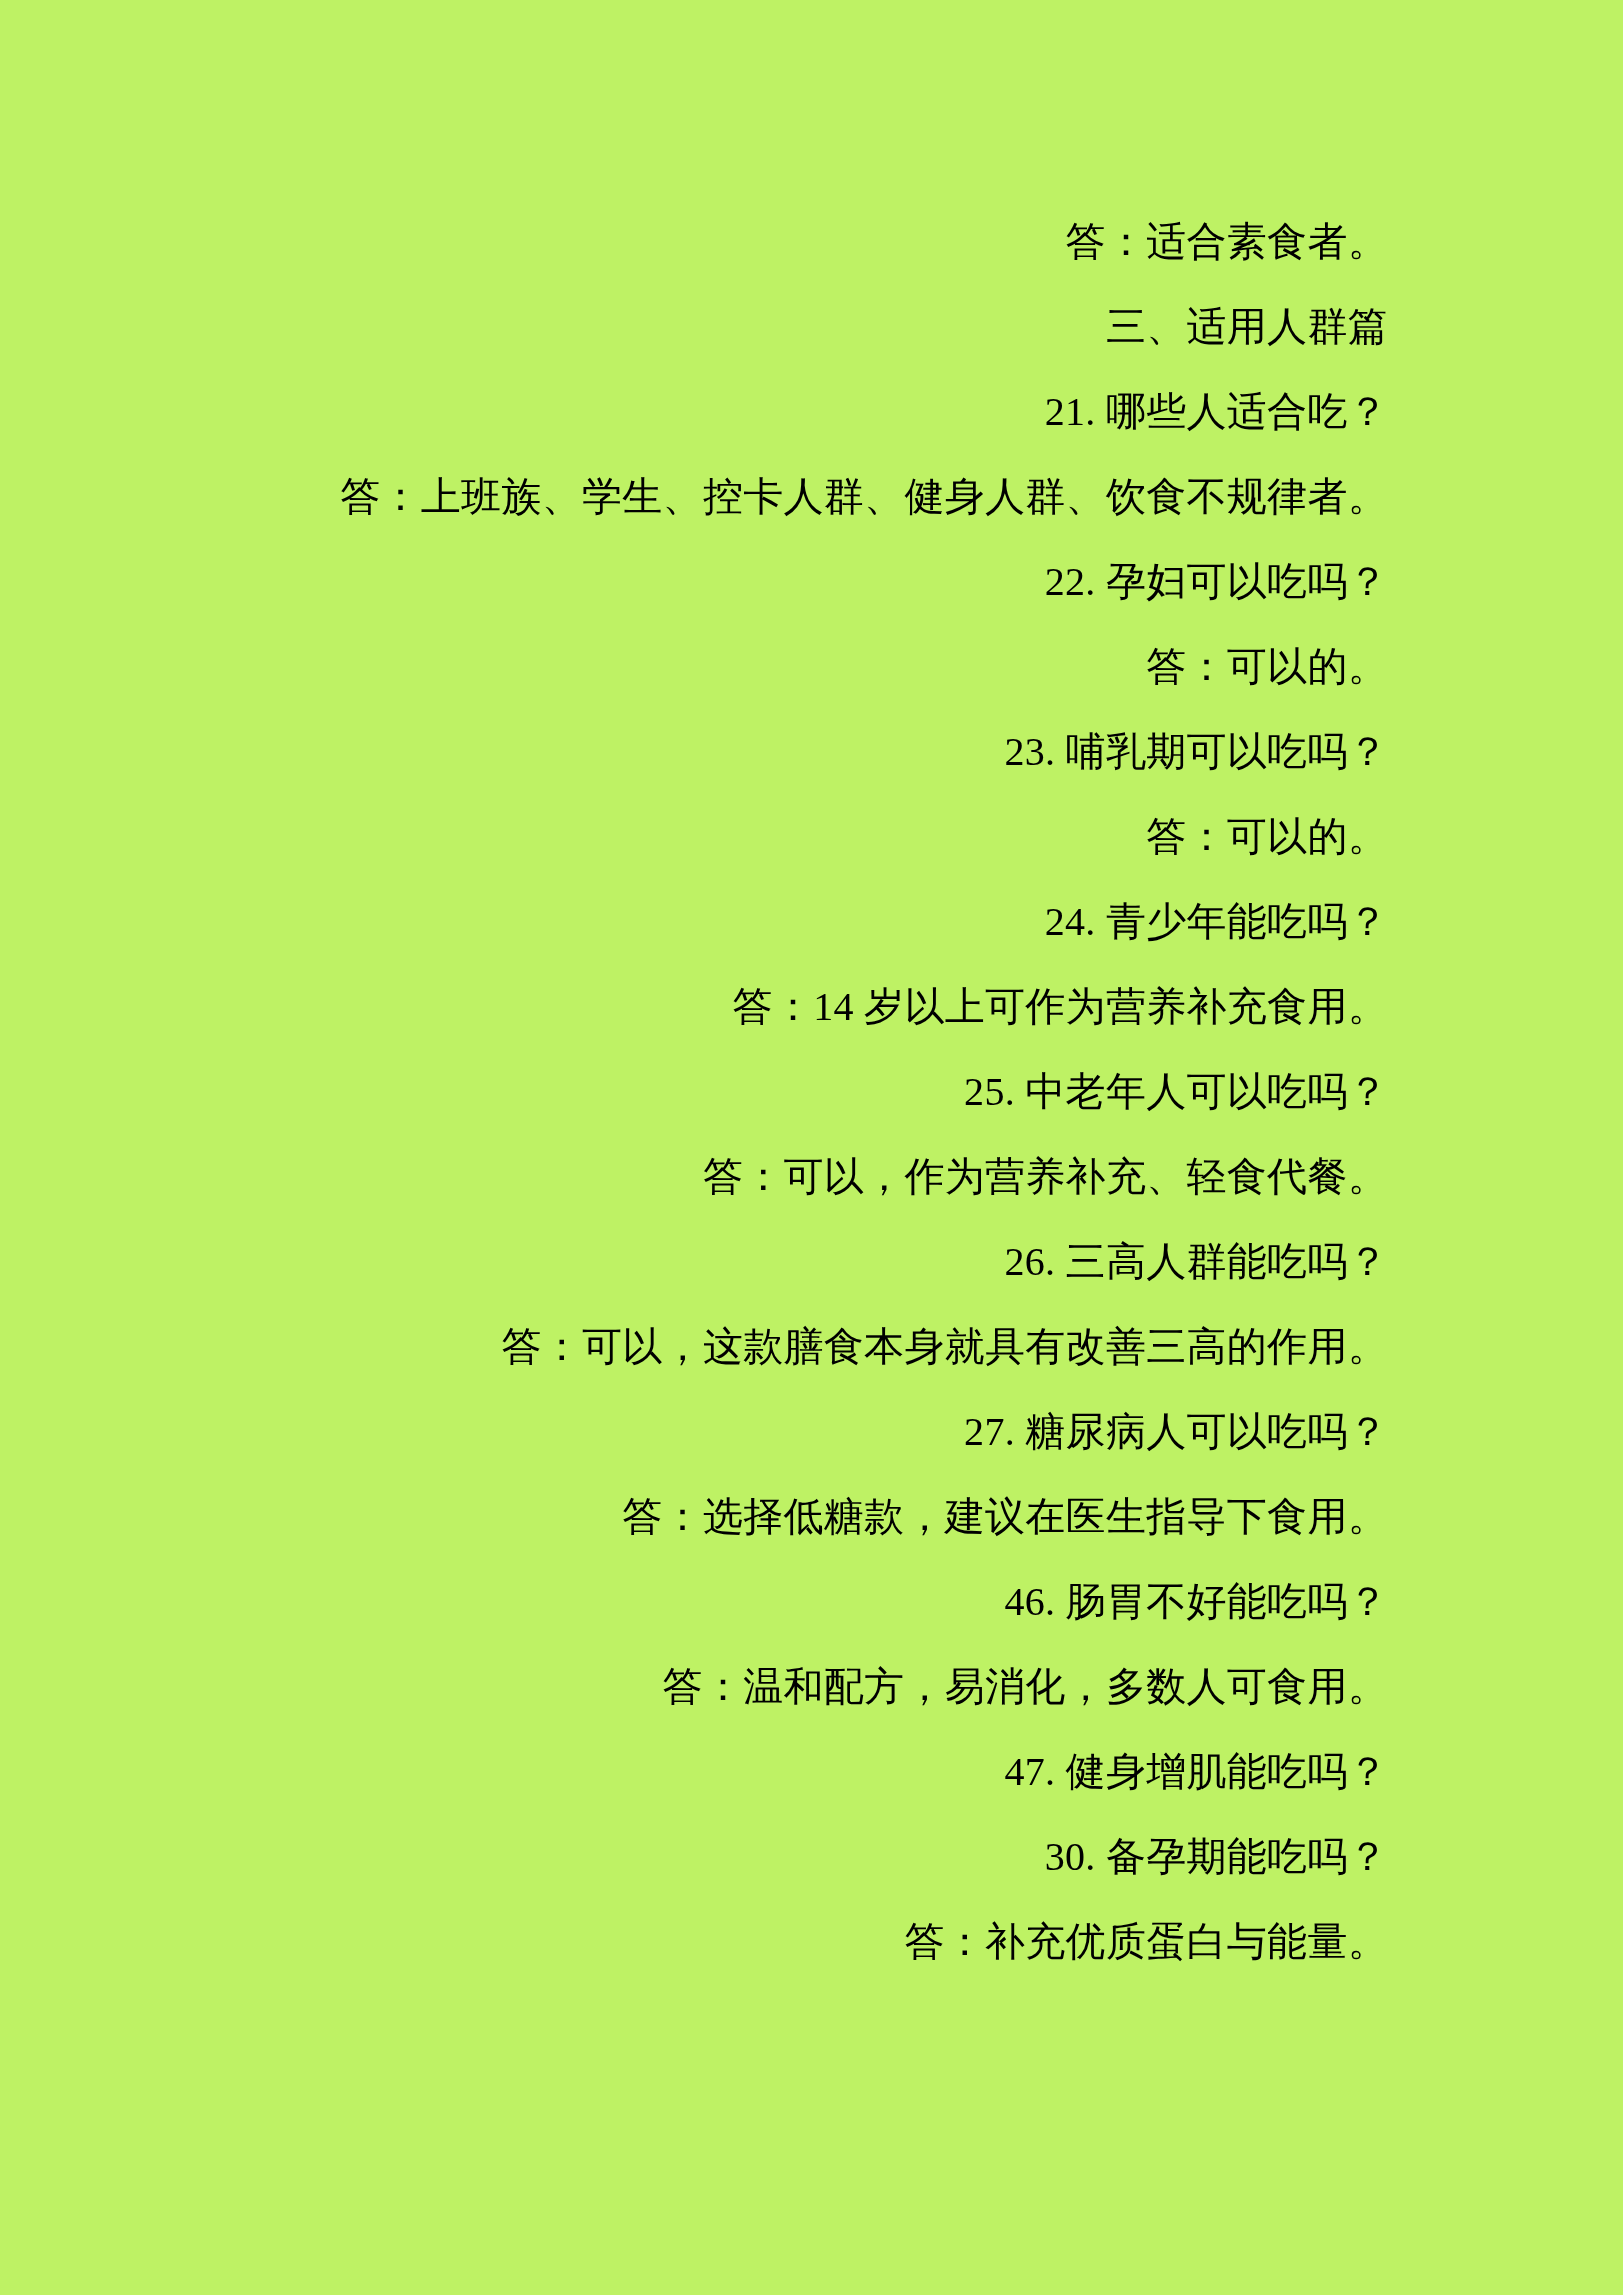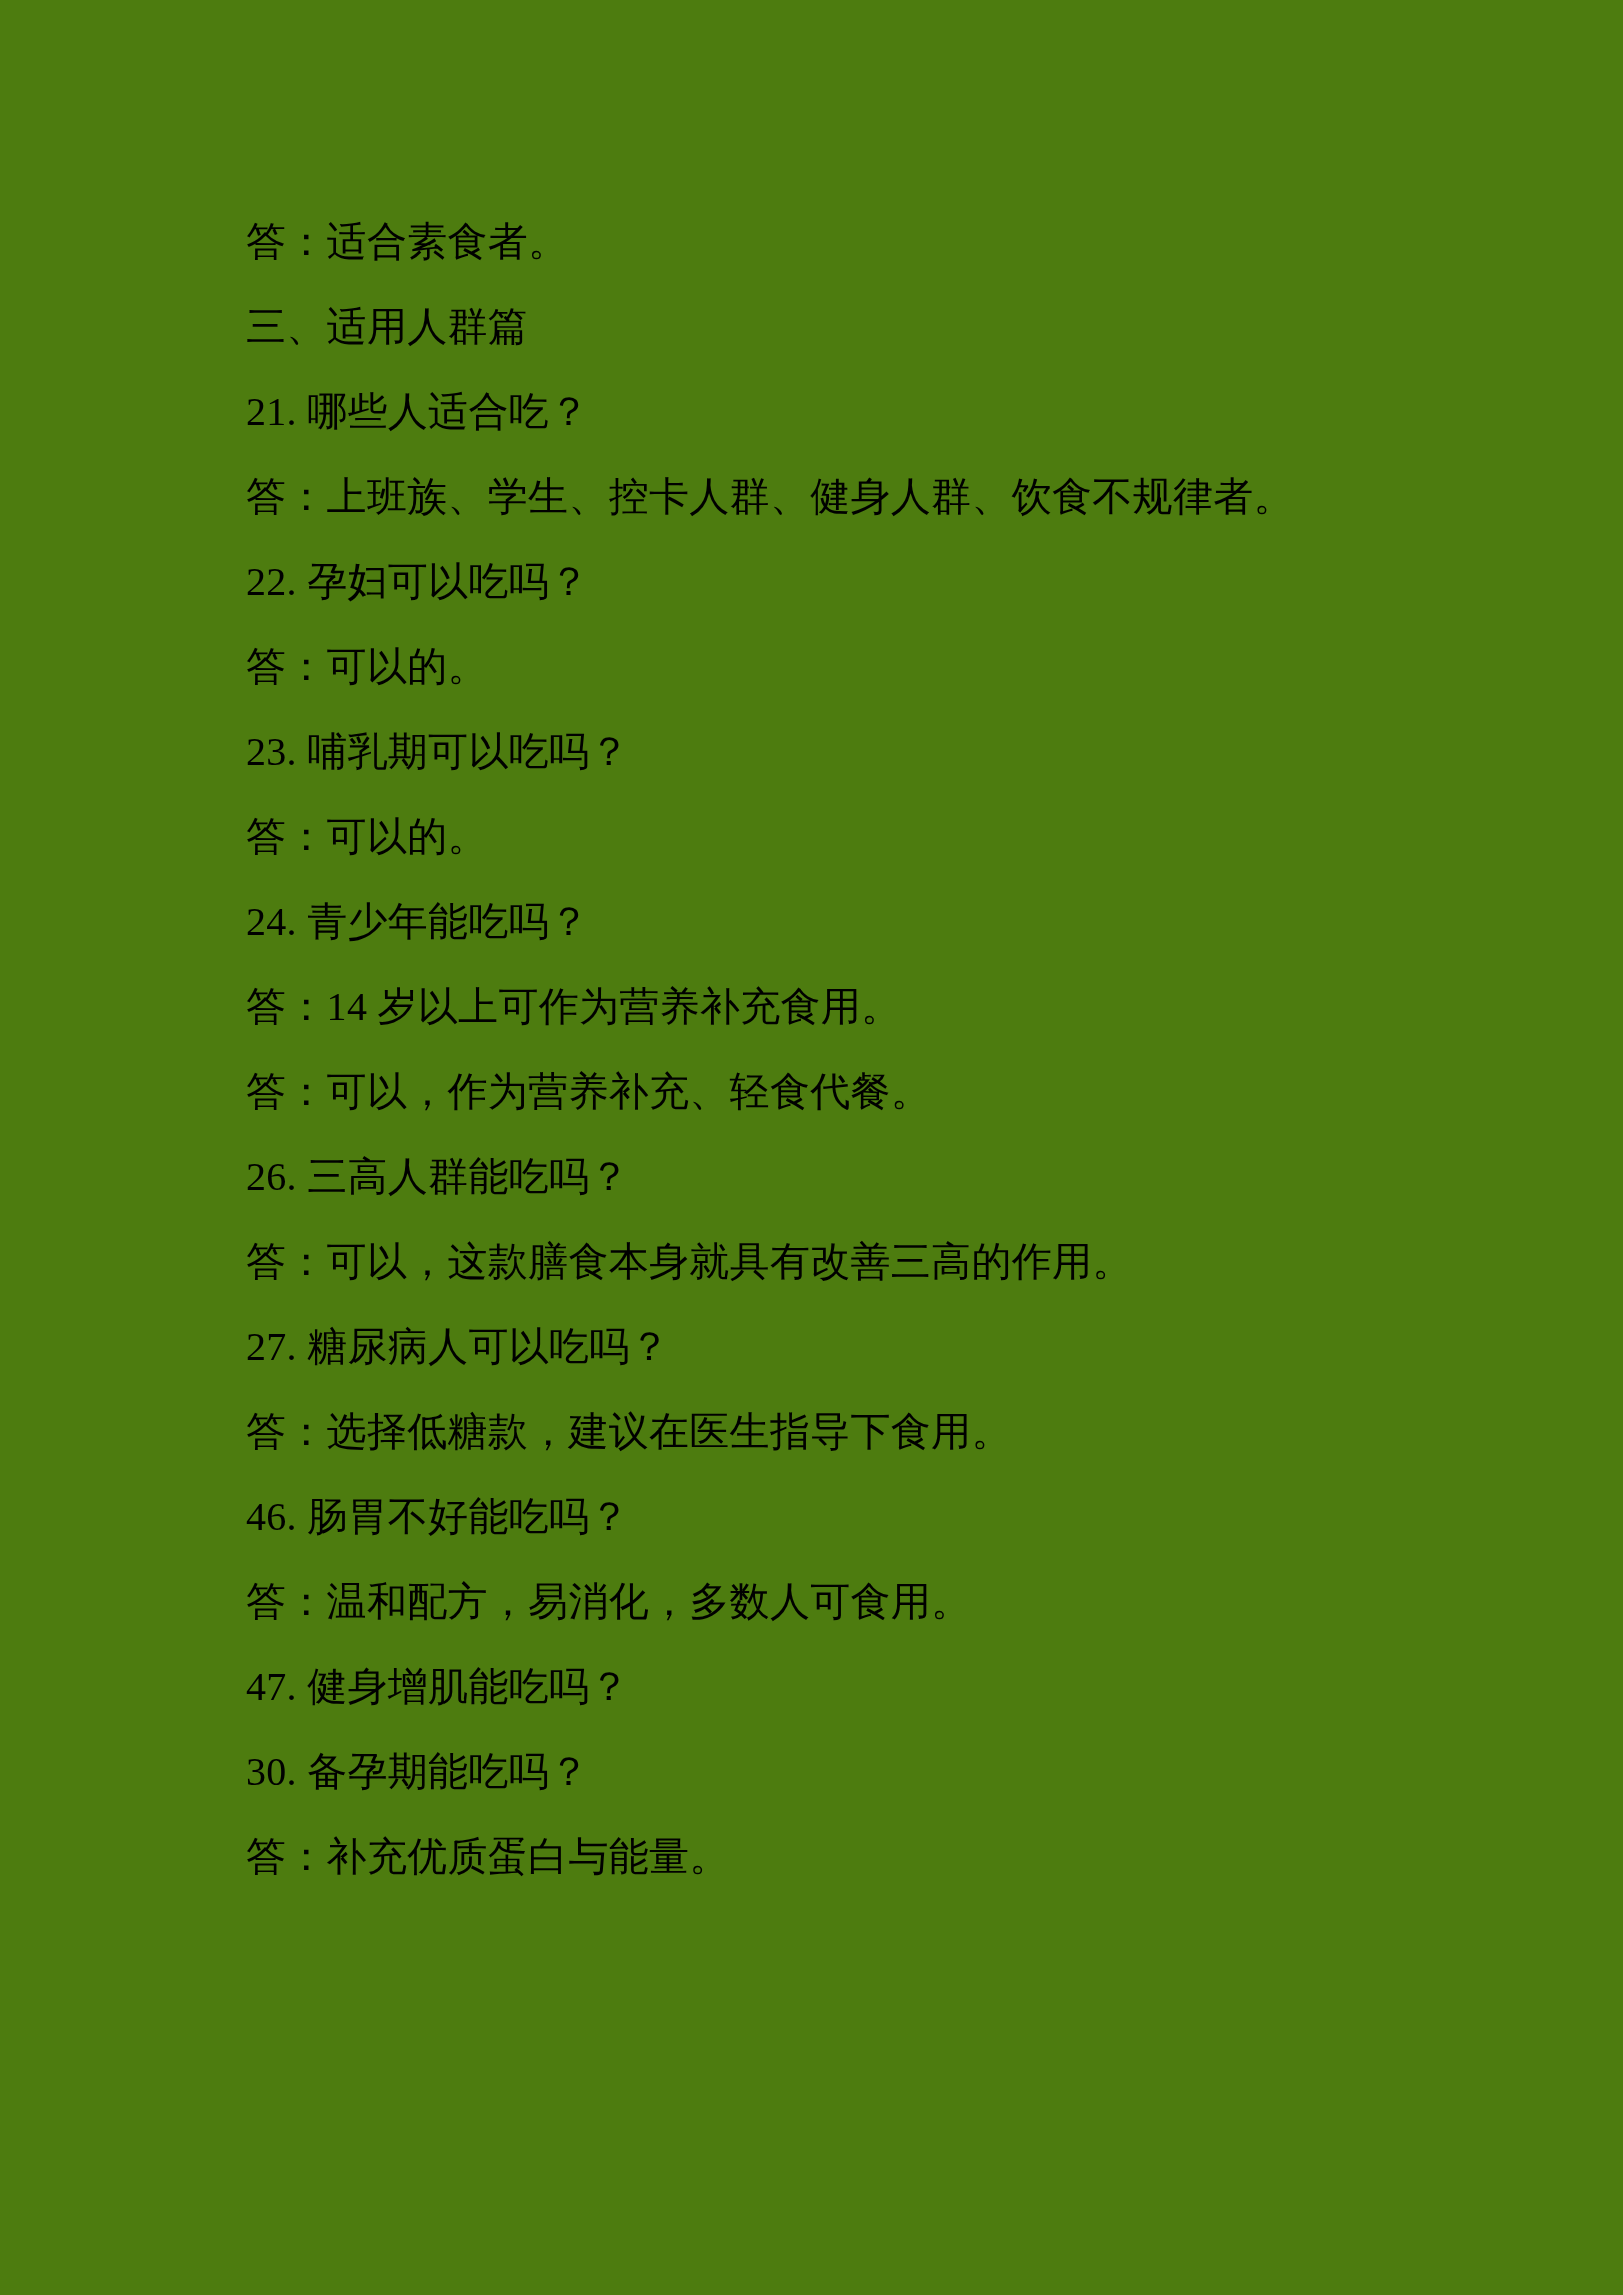--- a/index.html
+++ b/index.html
@@ -9,24 +9,25 @@
     }
     body {
       width: 1623px;
       height: 2295px;
       overflow: hidden;
     }
     .page {
       box-sizing: border-box;
       width: 1623px;
       height: 2295px;
-      background: #4d7c0f;
+      background: #bef264;
       color: #000000;
       padding: 199px 235px 0 246px;
       font-family: "Liberation Serif", "DejaVu Serif", serif;
+      text-align: right;
     }
     .line {
       margin: 0;
       padding: 0;
       font-size: 40px;
       line-height: 85px;
       white-space: nowrap;
       font-weight: normal;
       letter-spacing: 0.3px;
     }
@@ -38,20 +39,21 @@
   <p class="line">答：适合素食者。</p>
   <p class="line">三、适用人群篇</p>
   <p class="line">21. 哪些人适合吃？</p>
   <p class="line">答：上班族、学生、控卡人群、健身人群、饮食不规律者。</p>
   <p class="line">22. 孕妇可以吃吗？</p>
   <p class="line">答：可以的。</p>
   <p class="line">23. 哺乳期可以吃吗？</p>
   <p class="line">答：可以的。</p>
   <p class="line">24. 青少年能吃吗？</p>
   <p class="line">答：14 岁以上可作为营养补充食用。</p>
+  <p class="line">25. 中老年人可以吃吗？</p>
   <p class="line">答：可以，作为营养补充、轻食代餐。</p>
   <p class="line">26. 三高人群能吃吗？</p>
   <p class="line">答：可以，这款膳食本身就具有改善三高的作用。</p>
   <p class="line">27. 糖尿病人可以吃吗？</p>
   <p class="line">答：选择低糖款，建议在医生指导下食用。</p>
   <p class="line">46. 肠胃不好能吃吗？</p>
   <p class="line">答：温和配方，易消化，多数人可食用。</p>
   <p class="line">47. 健身增肌能吃吗？</p>
   <p class="line">30. 备孕期能吃吗？</p>
   <p class="line">答：补充优质蛋白与能量。</p>

